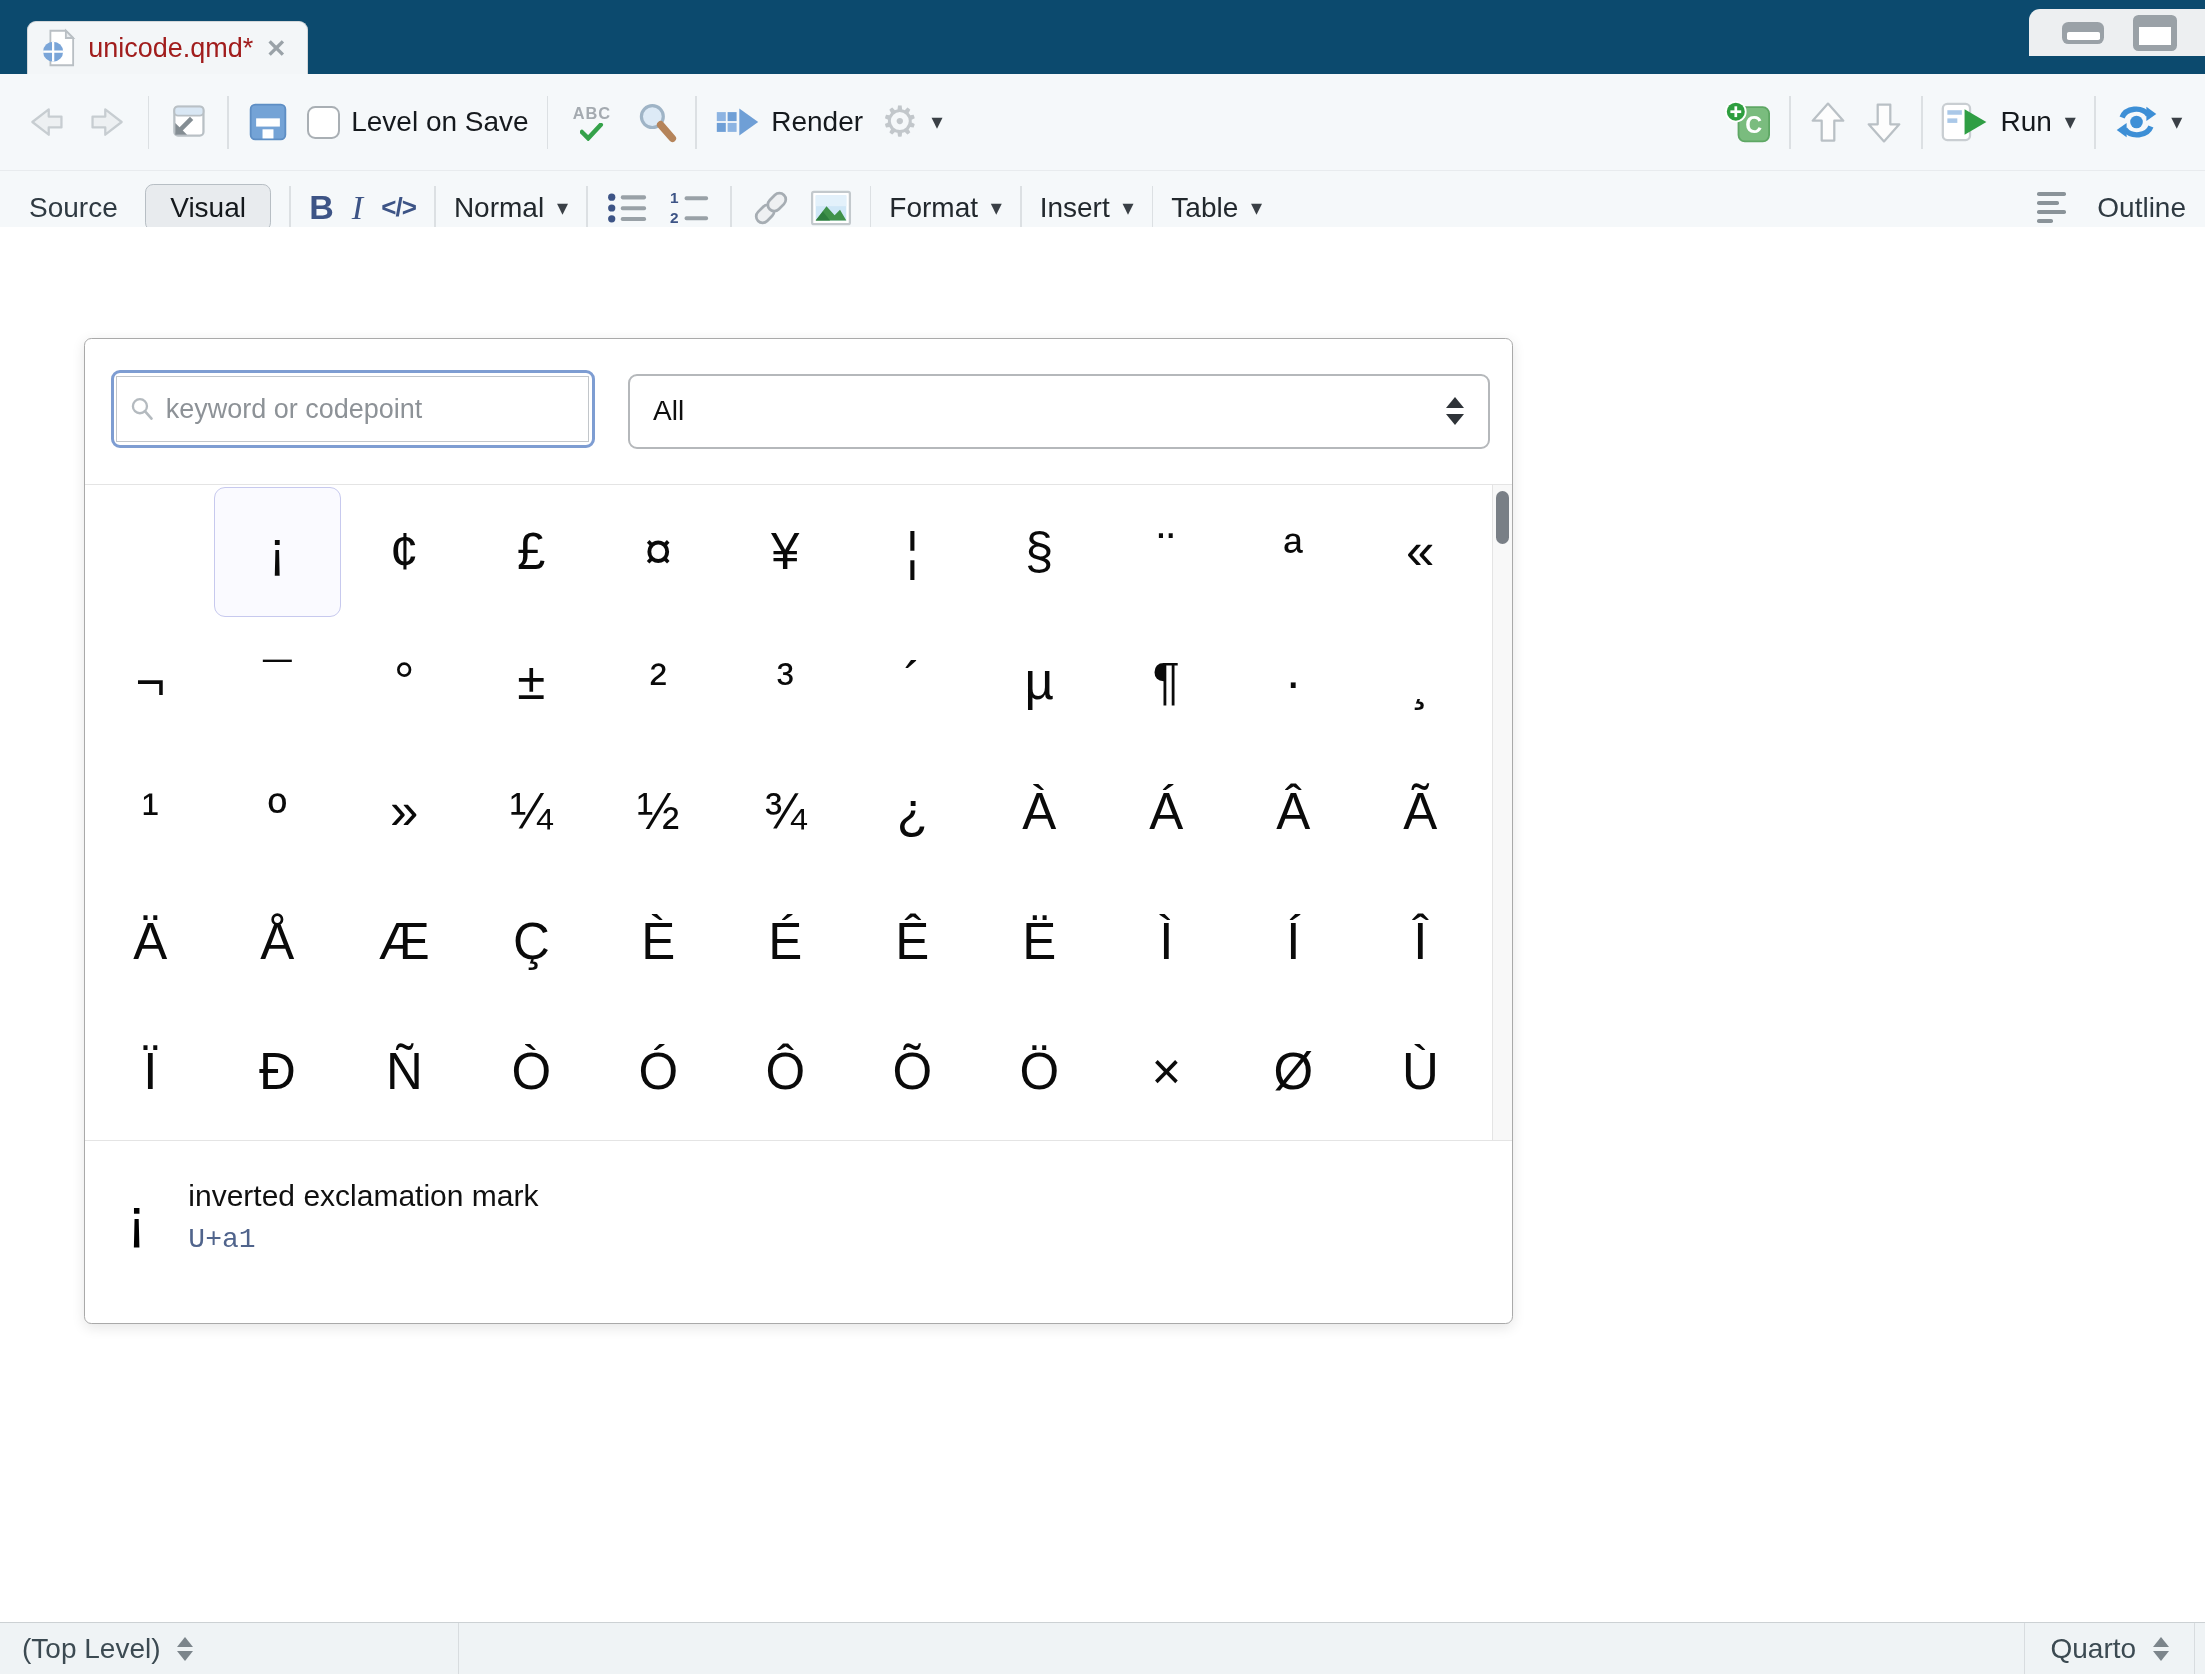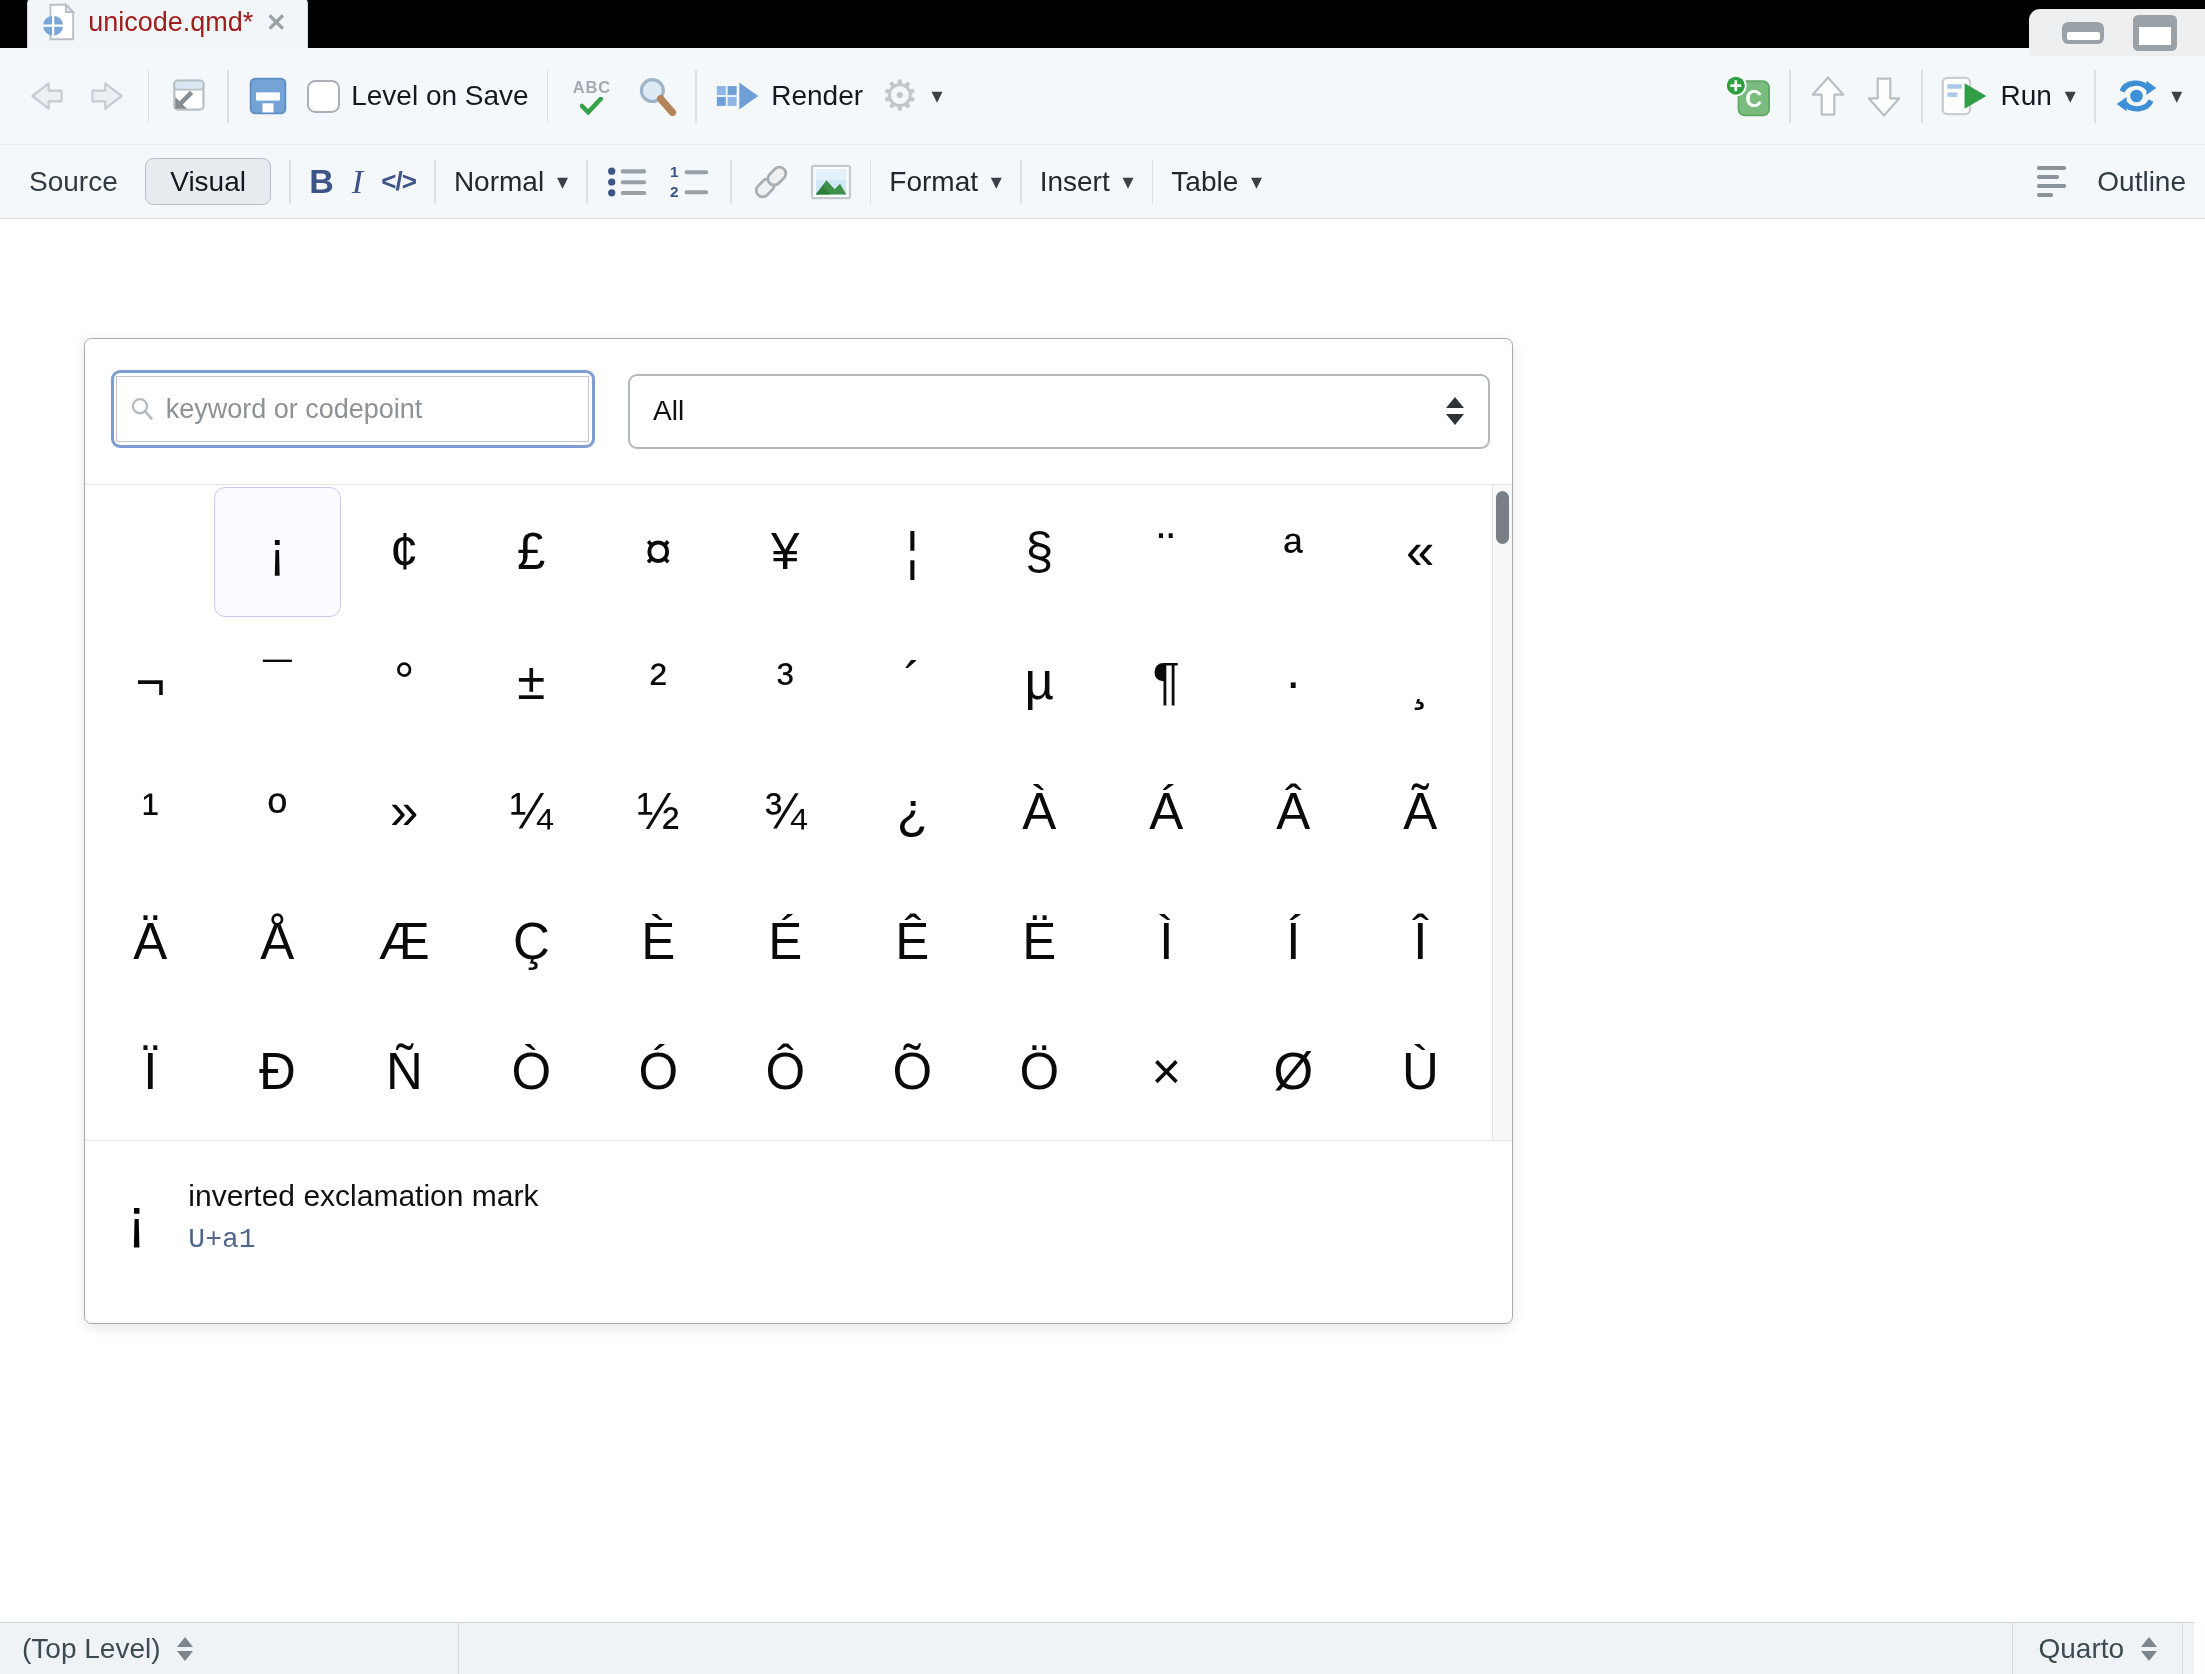--- a/index.html
+++ b/index.html
@@ -1,20 +1,20 @@
 <!DOCTYPE html>
 <html style="font-size:14.5px"><head>
 <meta charset="utf-8">
 <style>
   * { box-sizing: border-box; margin: 0; padding: 0; }
   html,body { width: 2206px; height: 1675px; }
   body { font-family: "Liberation Sans", sans-serif; background:#fff; position:relative; overflow:hidden; }
 
   
-  .tabbar { height:48px; background:#000000; display:flex; align-items:flex-end; position:relative;text-align:center; }
+  .tabbar { height:74px; background:#0c4a6e; display:flex; align-items:flex-end; position:relative;text-align:center; }
   .tab { margin-left:27px; height:53px; background:#f3f6f8; border:1.8px solid #d3d7da; border-bottom:none;
          border-radius:9px 9px 0 0; display:flex; align-items:center; gap:12.7px; padding:0 20px 0 14.5px; }
   .tab-title { color:#a11d1d; font-size:27px; }
   .close-x { color:#9aa2a8; font-size:24.5px; font-weight:bold; }
   .win-controls { position:absolute; right:0; top:9px; height:47px; background:#edeff1; border-radius:11px 0 0 0;
                   display:flex; align-items:center; gap:29px; padding:0 29px 0 33px; }
   .min-icon { width:42px; height:22px; background:#9aa1a7; border-radius:6.4px; position:relative; }
   .min-icon::after { content:""; position:absolute; left:4.5px; right:4.5px; bottom:3.6px; height:8.2px; background:#fff; border-radius:1.8px; }
   .max-icon { width:44px; height:36px; border:6.4px solid #9aa1a7; border-top-width:12.7px; border-radius:5.5px; background:#fff; }
 
@@ -64,21 +64,21 @@
   .char-cell { font-size:51px; color:#0a0a0a; text-align:center; line-height:130px; border-radius:11px; }
   .char-cell.selected { background:#fafaff; border:1.8px solid #c7c9ee; line-height:126px; }
   .scrollbar { position:absolute; top:0; right:0; bottom:0; width:20px; background:#f8f8f8; border-left:0.9px solid #e4e4e4; }
   .scroll-thumb { position:absolute; top:6.4px; left:2.7px; width:13.6px; height:53px; background:#797f86; border-radius:7.3px; }
   .info-panel { height:182px; padding:38px 0 0 42px; display:flex; gap:42px; align-items:flex-start; }
   .info-char { font-size:58px; line-height:0.9; margin-top:12.7px; color:#000; }
   .info-name { font-size:30px; color:#101010; }
   .info-code { font-size:28px; color:#50648c; font-family:"Liberation Mono", monospace; margin-top:11px; }
 
   
-  .statusbar { position:absolute; left:0; right:12px; bottom:0; height:53px; background:#eff3f5; border-top:1.8px solid #ccd1d4;
+  .statusbar { position:absolute; left:0; right:0; bottom:0; height:53px; background:#eff3f5; border-top:1.8px solid #ccd1d4;
                display:flex; align-items:center; color:#3c4a52; font-size:28px; }
   .status-left { width:459px; height:100%; border-right:1.8px solid #d8dcdf; display:flex; align-items:center; gap:16.4px; padding:0 11px 0 22px; }
   .status-right { margin-left:auto; height:100%; border-left:1.8px solid #d8dcdf; border-right:1.8px solid #d8dcdf;
                   display:flex; align-items:center; gap:16.4px; padding:0 25.5px; margin-right:11px; }
 
   
   .updown { display:inline-flex; flex-direction:column; align-items:center; }
   .tri { width:0; height:0; border-left:8.2px solid transparent; border-right:8.2px solid transparent; }
   .tri.up { border-bottom:10px solid #7c858b; margin-bottom:4.5px; }
   .tri.down { border-top:10px solid #7c858b; }

